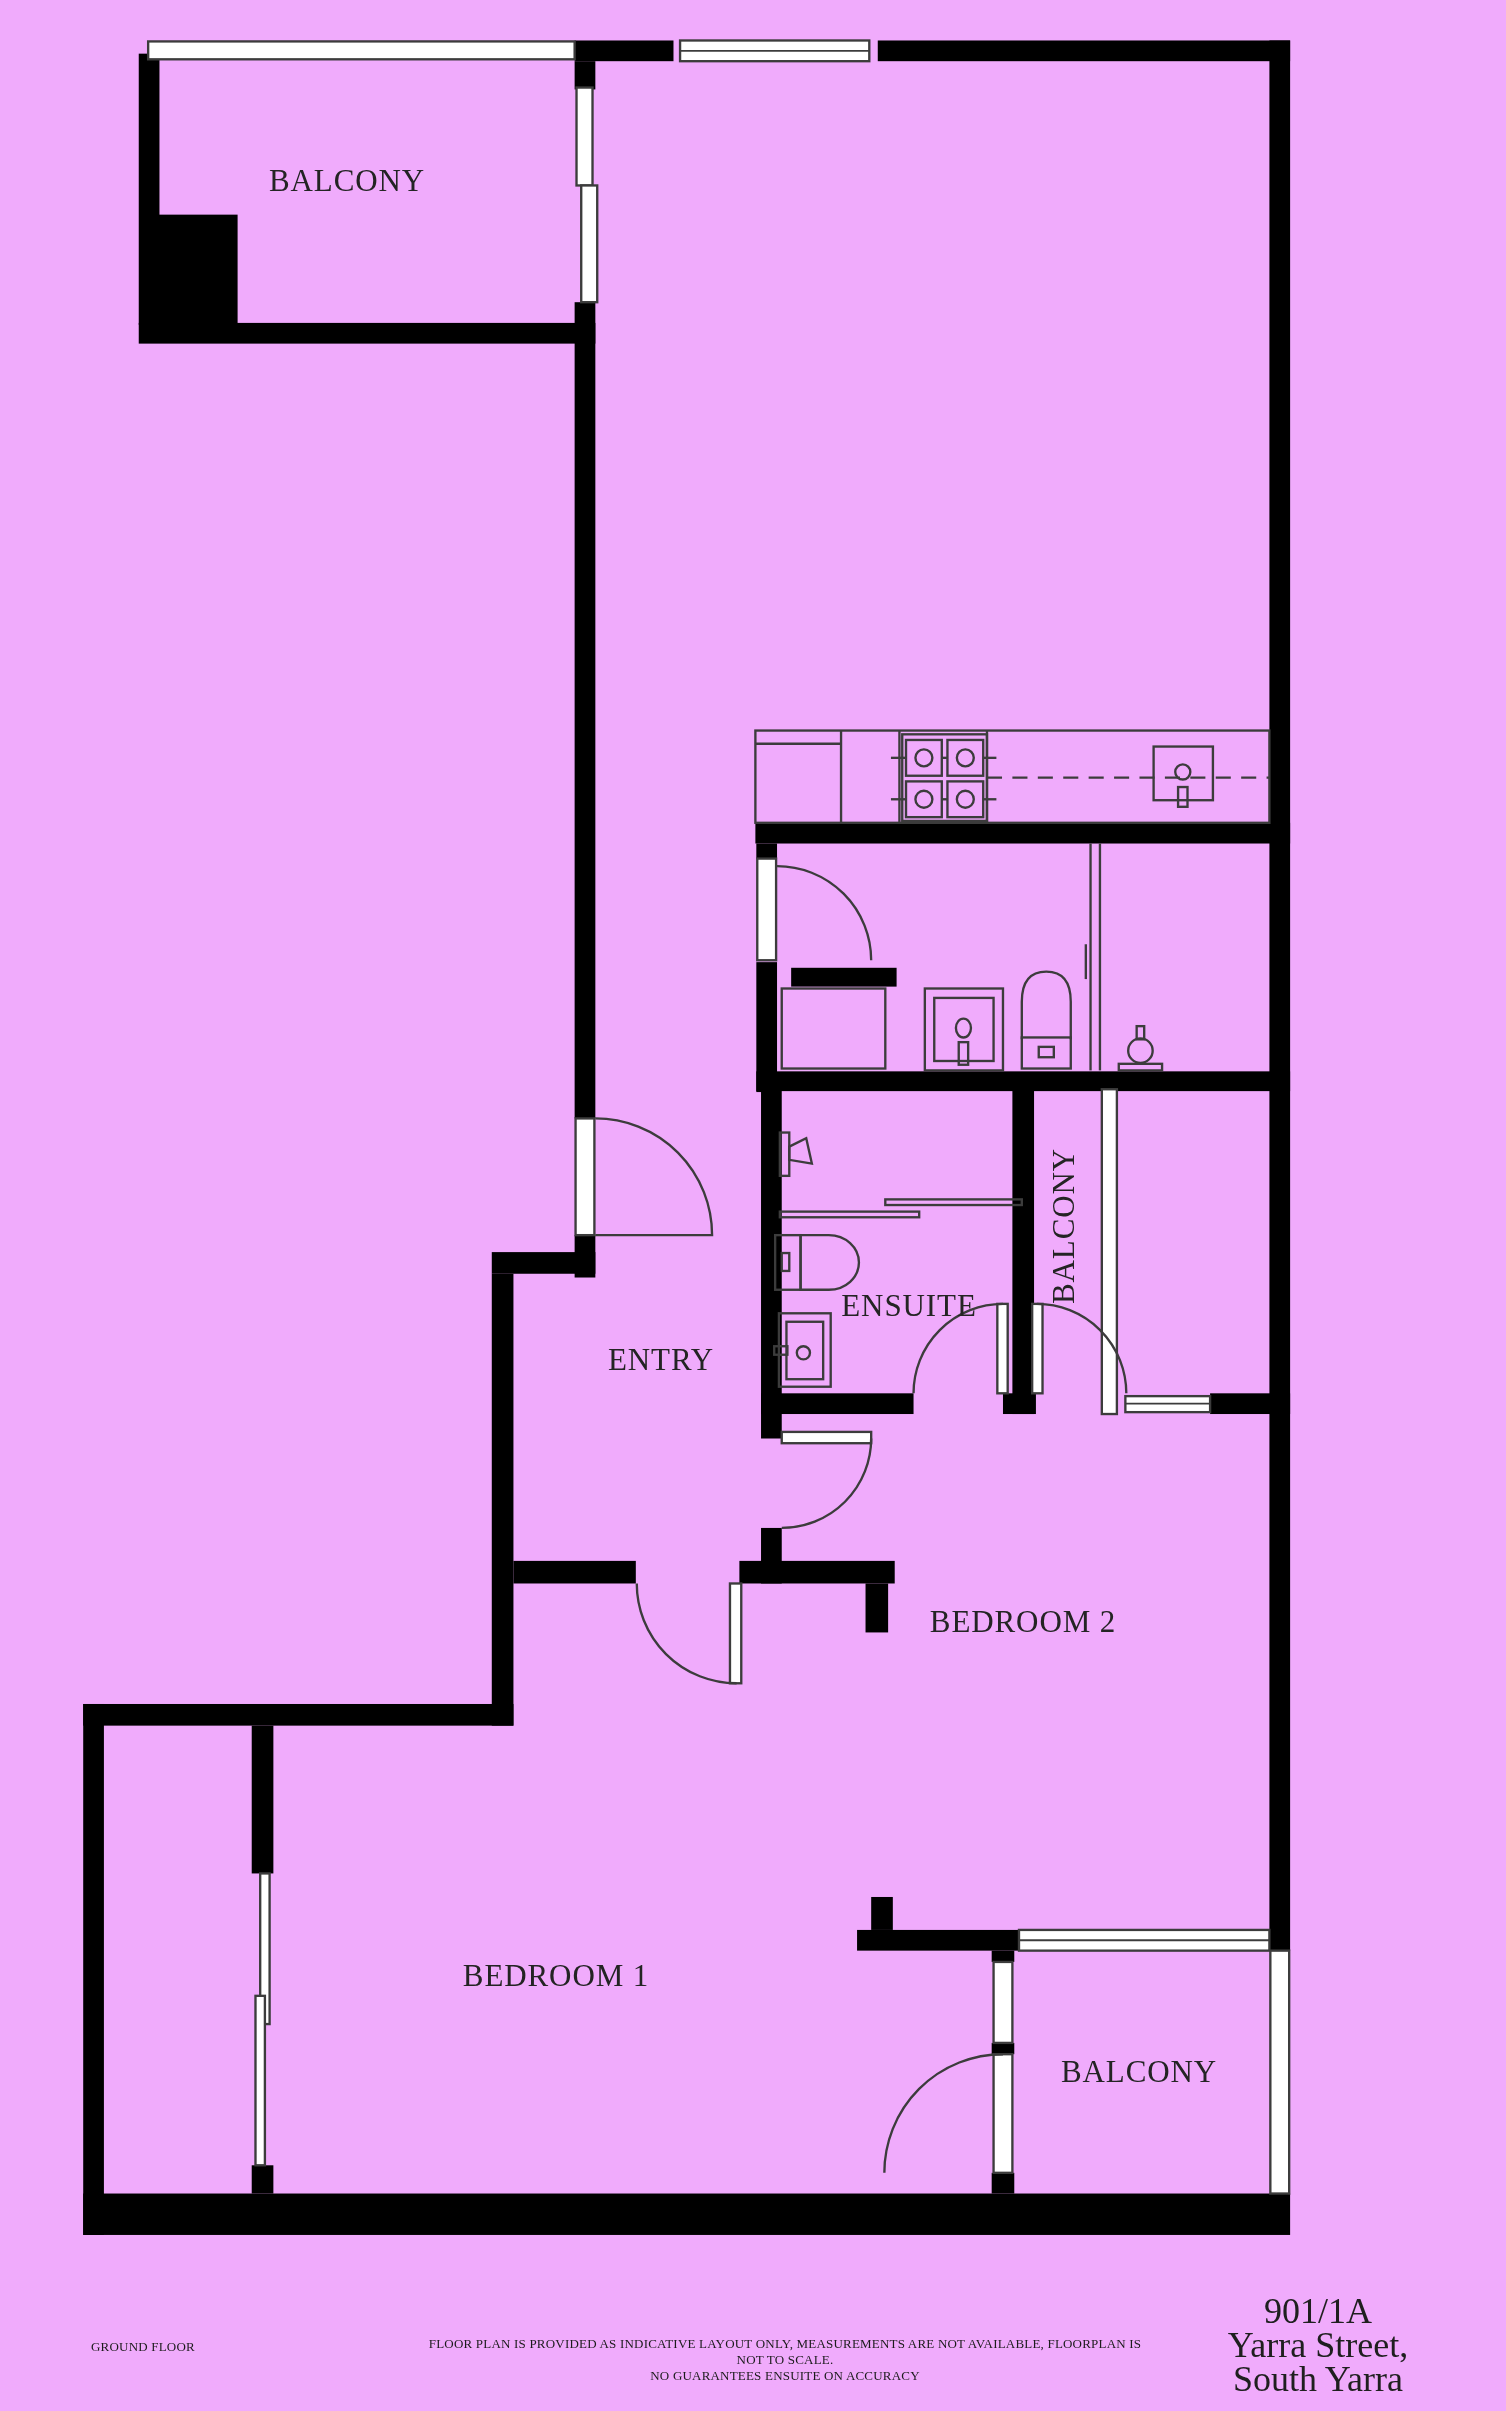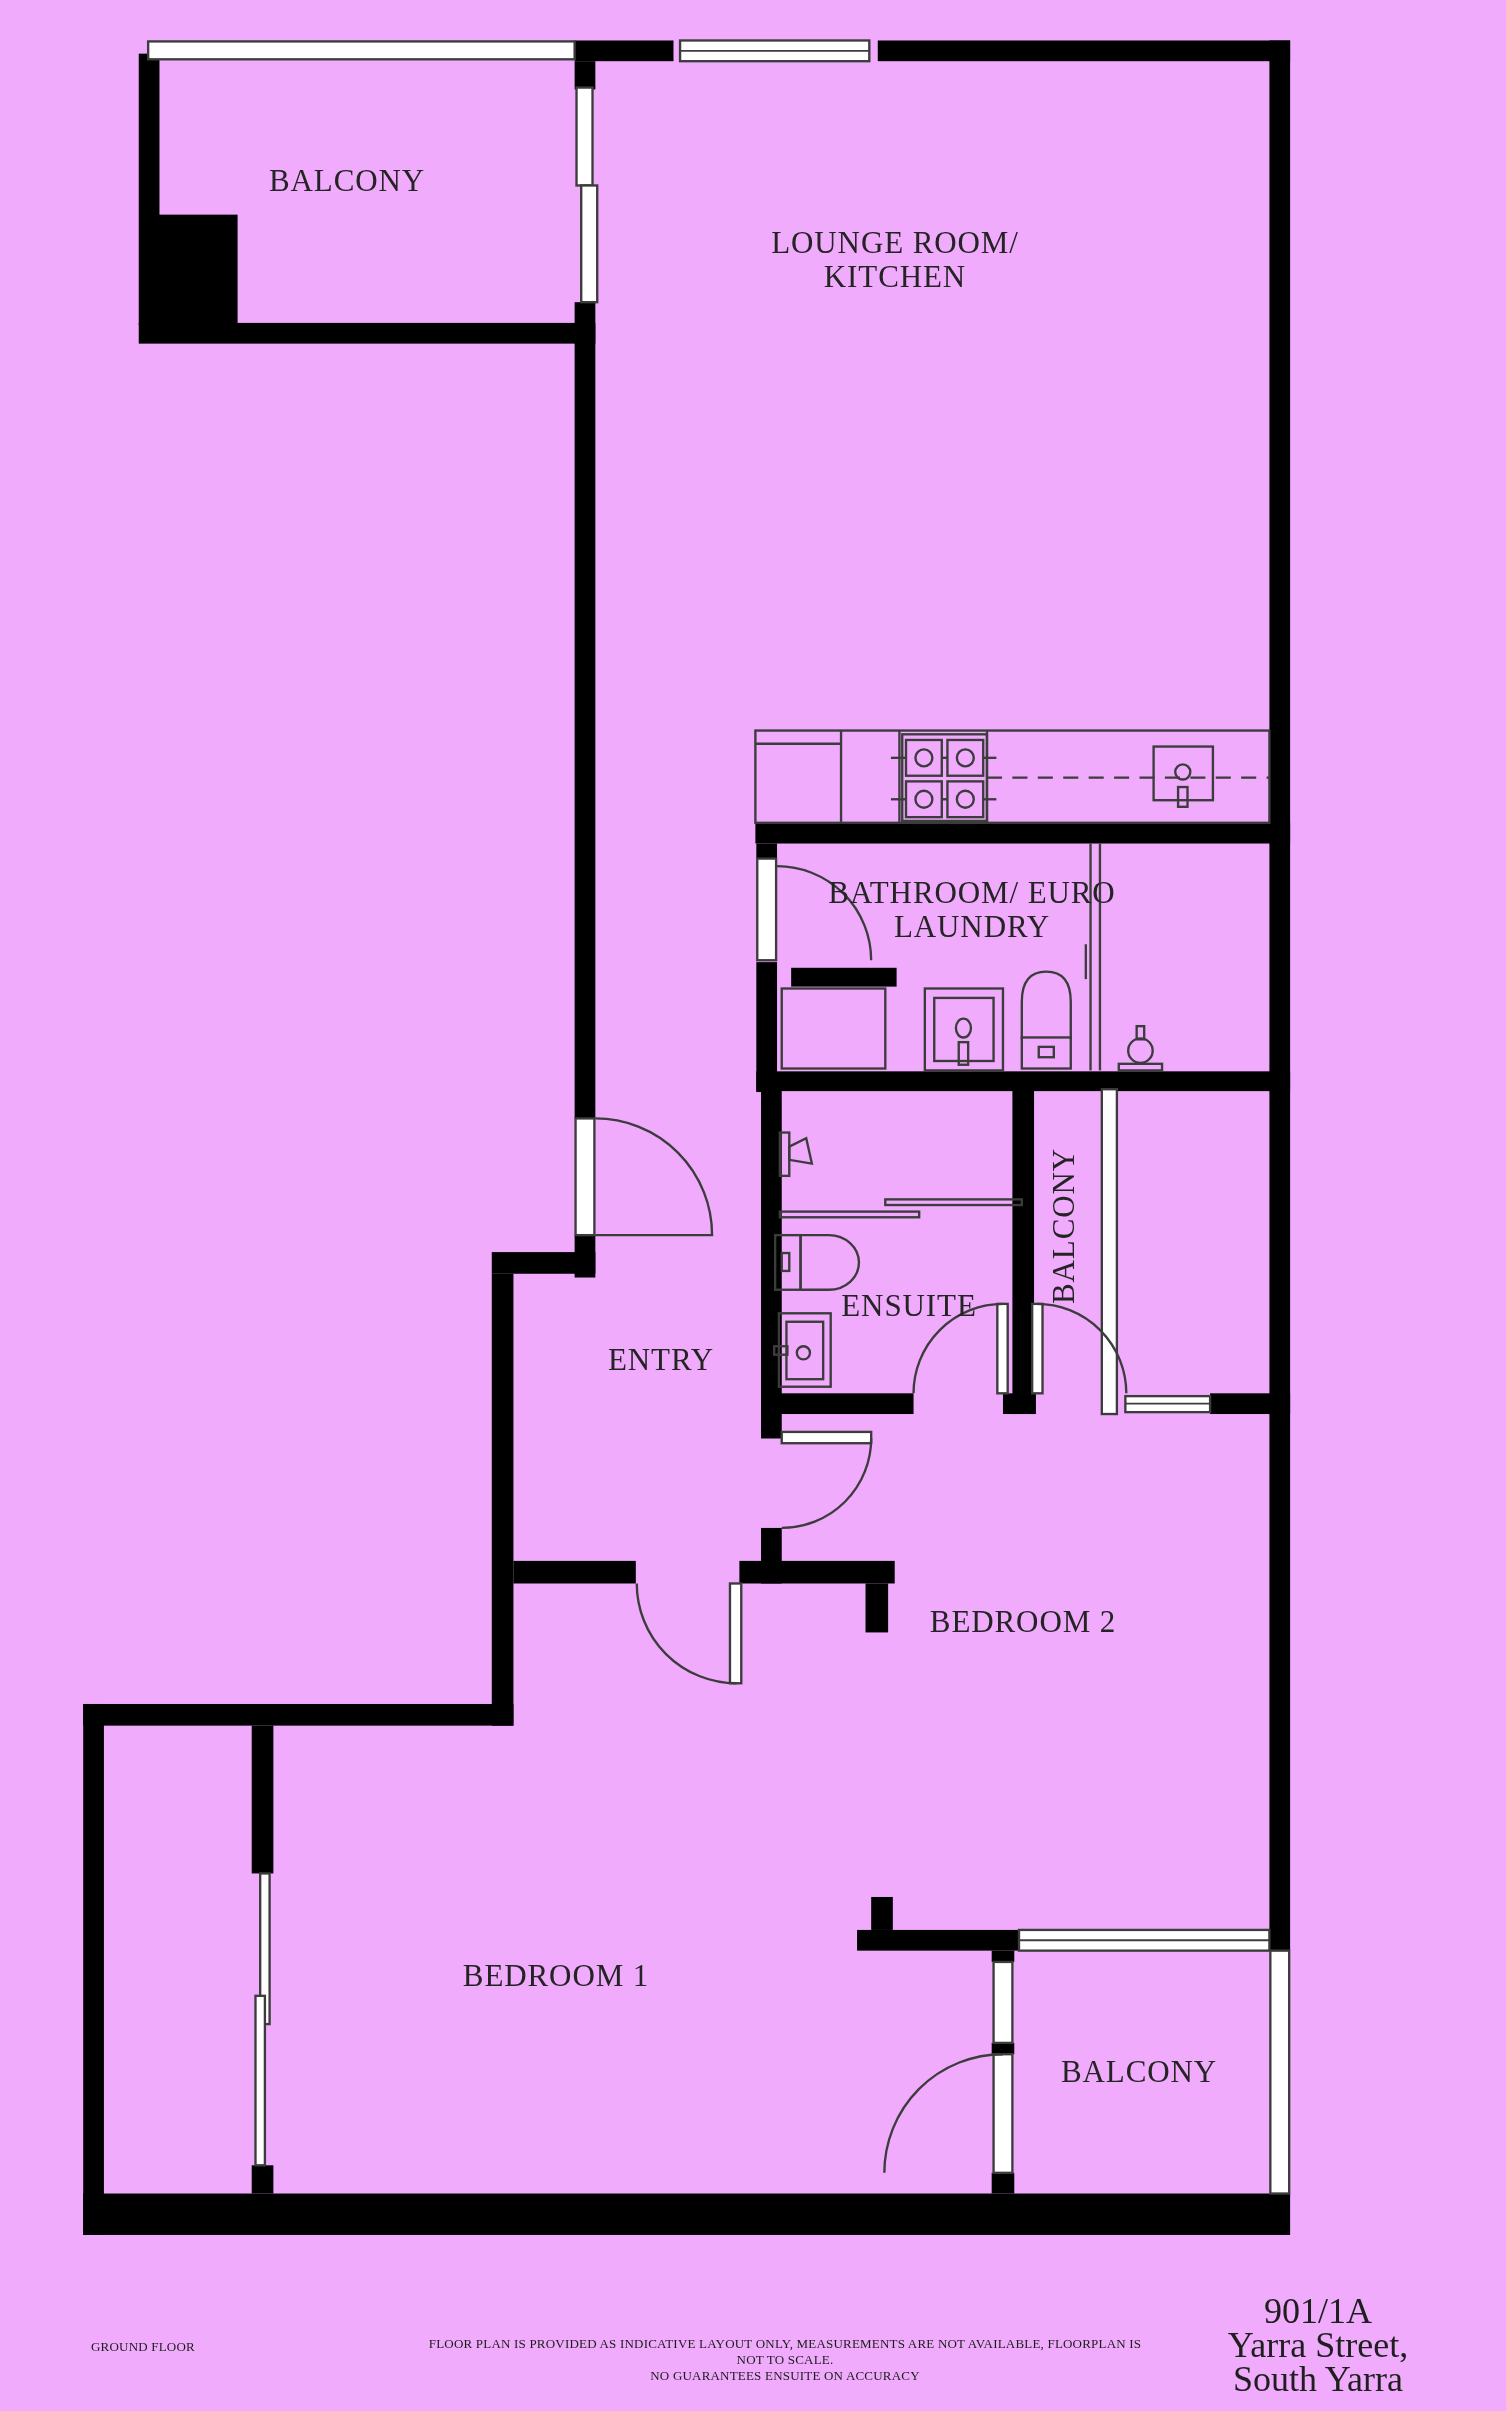--- a/index.html
+++ b/index.html
@@ -186,28 +186,20 @@
         <rect x="835" y="1404" width="39" height="61"></rect>
         <circle cx="853" cy="1437" r="7"></circle>
         <rect x="822" y="1430" width="14" height="9"></rect>
       </g>
     </g>
   </svg>
 
   <div class="room-label" style="left:347px;top:181px">
       <span>BALCONY</span>
     </div>
-  <div class="room-label" style="left:895px;top:260px">
-      <span>LOUNGE ROOM/</span>
-      <span>KITCHEN</span>
-    </div>
-  <div class="room-label" style="left:972px;top:910px">
-      <span>BATHROOM/ EURO</span>
-      <span>LAUNDRY</span>
-    </div>
   <div class="room-label" style="left:909px;top:1306px">
       <span>ENSUITE</span>
     </div>
   <div class="room-label rotated" style="left:1064px;top:1226px">
       <span>BALCONY</span>
     </div>
   <div class="room-label" style="left:661px;top:1360px">
       <span>ENTRY</span>
     </div>
   <div class="room-label" style="left:1023px;top:1622px">

